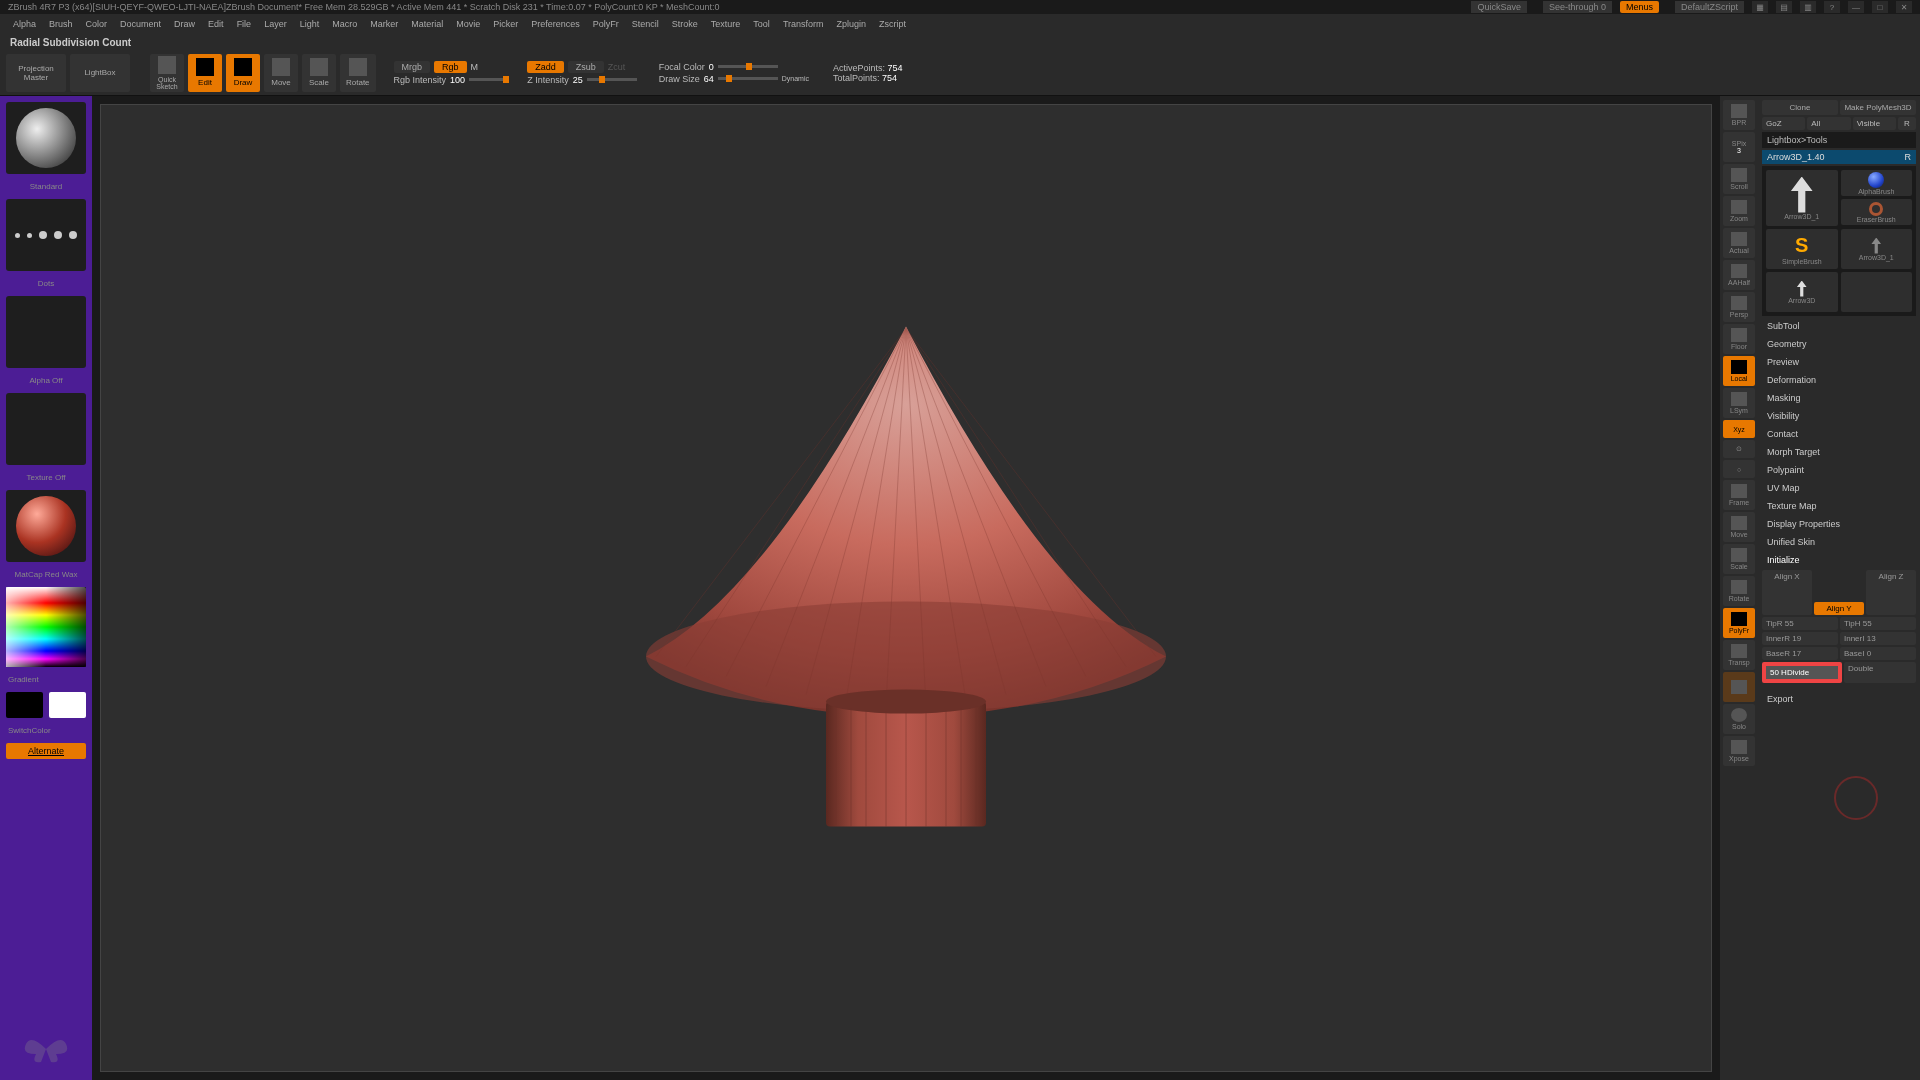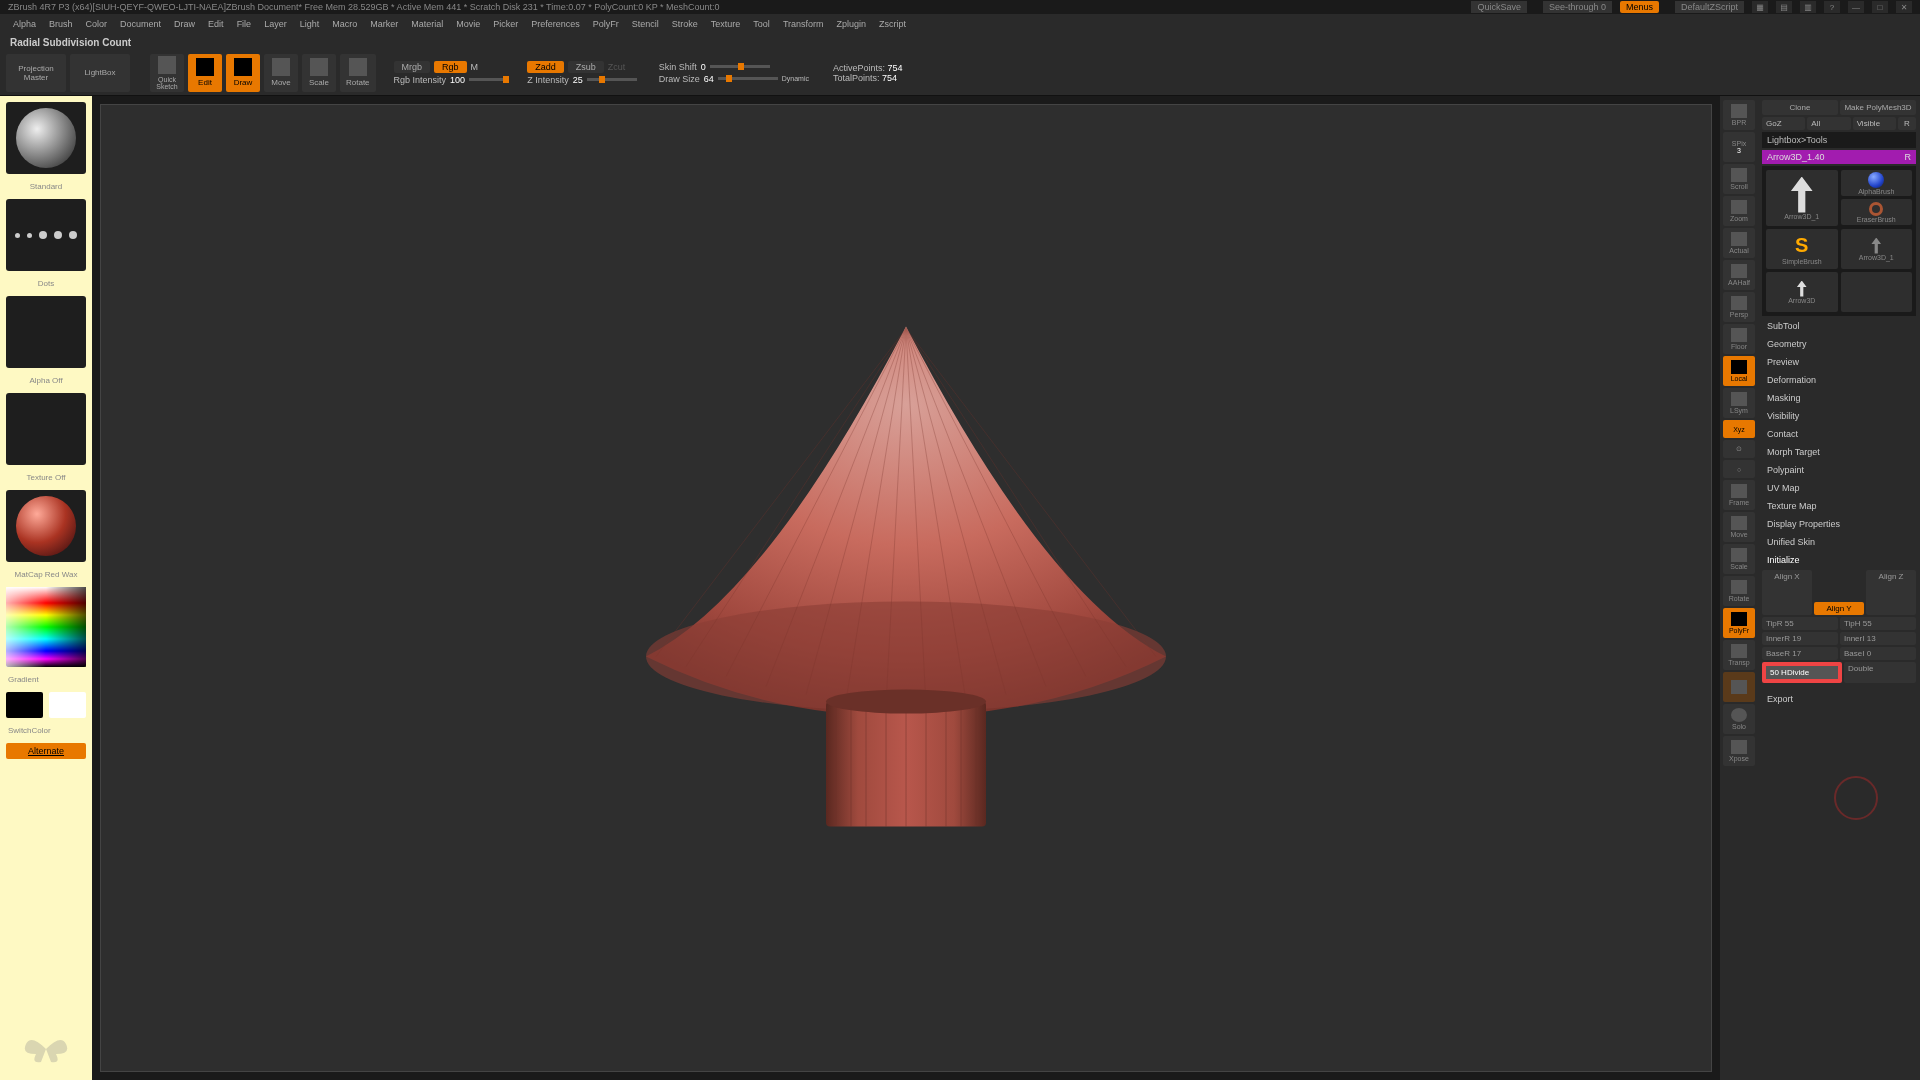--- a/index.html
+++ b/index.html
@@ -28,21 +28,21 @@
 .tb-btn .icon { width: 18px; height: 18px; background: #555; margin-bottom: 2px; }
 .tb-group { display: flex; flex-direction: column; gap: 2px; font-size: 9px; }
 .tb-group .row { display: flex; align-items: center; gap: 4px; }
 .tb-slider-lbl { color: #bbb; }
 .tb-pill { background: #e87800; color: #000; padding: 1px 8px; border-radius: 2px; font-size: 9px; }
 .tb-pill.grey { background: #333; color: #aaa; }
 .tb-stats { display: flex; flex-direction: column; font-size: 9px; color: #bbb; margin-left: 20px; }
 
 
 .main { display: flex; height: calc(100% - 96px); }
-.left-panel { width: 92px; background: #fef9c3; padding: 6px; display: flex; flex-direction: column; gap: 6px; }
+.left-panel { width: 92px; background: #4c1d95; padding: 6px; display: flex; flex-direction: column; gap: 6px; }
 .left-slot { background: #1e1e1e; border-radius: 3px; height: 72px; display: flex; flex-direction: column; align-items: center; justify-content: center; color: #666; font-size: 8px; }
 .brush-preview { width: 60px; height: 60px; border-radius: 50%; background: radial-gradient(circle at 35% 35%, #eee, #999 40%, #444 80%); }
 .stroke-preview { width: 70px; height: 50px; display: flex; align-items: center; justify-content: space-around; }
 .stroke-preview .dot { width: 8px; height: 8px; border-radius: 50%; background: #ccc; }
 .stroke-preview .dot.sm { width: 5px; height: 5px; }
 .mat-preview { width: 60px; height: 60px; border-radius: 50%; background: radial-gradient(circle at 35% 30%, #ffaa99, #aa3322 50%, #441111 90%); }
 .color-picker { height: 80px; background: linear-gradient(to bottom, #fff 0%, #f00 20%, #ff0 35%, #0f0 50%, #0ff 65%, #00f 80%, #f0f 90%, #000 100%); border-radius: 2px; position: relative; }
 .color-picker::after { content: ''; position: absolute; inset: 0; background: linear-gradient(to right, #fff, transparent 50%, #000); opacity: 0.7; }
 .color-chips { display: flex; gap: 6px; }
 .color-chip { flex: 1; height: 26px; border-radius: 2px; }
@@ -61,21 +61,21 @@
 .rs-btn.orange { background: #e87800; color: #000; }
 .rs-btn .ico { width: 16px; height: 14px; background: #555; margin-bottom: 1px; }
 
 
 .right-panel { width: 162px; background: #2a2a2a; padding: 4px; display: flex; flex-direction: column; gap: 2px; font-size: 9px; }
 .rp-header-row { display: flex; gap: 2px; }
 .rp-header-btn { flex: 1; background: #333; padding: 3px; text-align: center; color: #aaa; border-radius: 2px; font-size: 8px; }
 .rp-row { display: flex; gap: 2px; }
 .rp-row .cell { flex: 1; background: #333; padding: 2px 4px; color: #bbb; border-radius: 2px; font-size: 8px; }
 .rp-lightbox { background: #1a1a1a; padding: 3px 5px; color: #bbb; font-size: 9px; }
-.rp-tool-label { background: #a21caf; padding: 2px 5px; color: #ddd; font-size: 9px; display: flex; justify-content: space-between; }
+.rp-tool-label { background: #0c4a6e; padding: 2px 5px; color: #ddd; font-size: 9px; display: flex; justify-content: space-between; }
 .rp-thumbs { display: grid; grid-template-columns: 1fr 1fr; gap: 3px; background: #1a1a1a; padding: 4px; }
 .rp-thumb { height: 40px; background: #2e2e2e; border-radius: 2px; display: flex; flex-direction: column; align-items: center; justify-content: center; font-size: 7px; color: #888; position: relative; }
 .rp-thumb.big { grid-column: span 1; height: 56px; }
 .rp-thumb .arrow-ico { width: 24px; height: 24px; background: #ddd; clip-path: polygon(50% 0, 80% 40%, 60% 40%, 60% 100%, 40% 100%, 40% 40%, 20% 40%); }
 .rp-thumb .sphere-ico { width: 24px; height: 24px; border-radius: 50%; background: radial-gradient(circle at 35% 30%, #88aaff, #2244cc 60%, #0a1a55); }
 .rp-thumb .s-ico { width: 24px; height: 24px; color: #ffaa00; font-size: 20px; font-weight: bold; display: flex; align-items: center; justify-content: center; }
 .rp-thumb .ring-ico { width: 22px; height: 22px; border: 4px solid #aa5533; border-radius: 50%; }
 .rp-section { padding: 3px 5px; color: #ccc; background: #2a2a2a; cursor: pointer; }
 .rp-section.open { color: #fff; }
 .rp-align-row { display: flex; gap: 2px; }
@@ -196,21 +196,21 @@
       <span class="tb-slider-lbl">Z Intensity</span>
       <span class="tb-slider-lbl" style="color:#fff">25</span>
       <div style="width:50px;height:3px;background:#555;position:relative">
           <div style="position:absolute;left:12px;top:-2px;width:6px;height:7px;background:#e87800"></div>
         </div>
     </div>
   </div>
   <div style="width:14px"></div>
   <div class="tb-group">
     <div class="row">
-        <span class="tb-slider-lbl">Skin Shift</span>
+        <span class="tb-slider-lbl">Focal Color</span>
         <span style="color:#fff">0</span>
         <div style="width:60px;height:3px;background:#555;position:relative">
           <div style="position:absolute;left:28px;top:-2px;width:6px;height:7px;background:#e87800"></div>
         </div>
       </div>
     <div class="row">
         <span class="tb-slider-lbl">Draw Size</span>
         <span style="color:#fff">64</span>
         <div style="width:60px;height:3px;background:#555;position:relative">
           <div style="position:absolute;left:8px;top:-2px;width:6px;height:7px;background:#e87800"></div>

